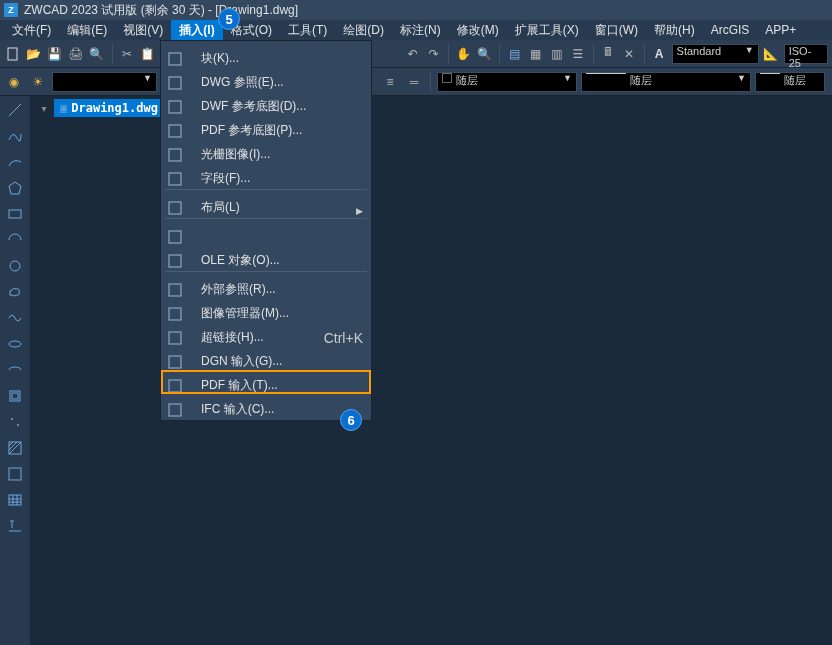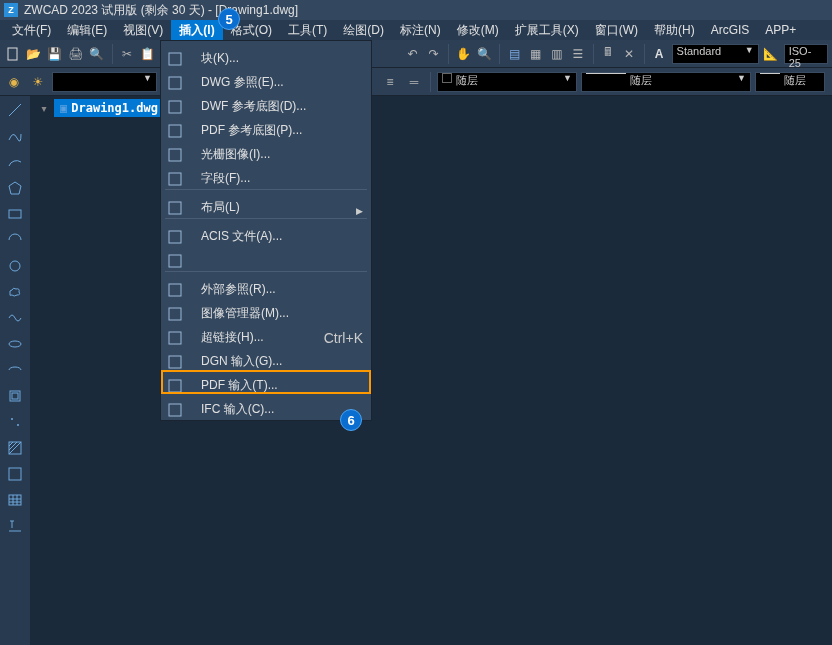--- a/index.html
+++ b/index.html
@@ -449,28 +449,28 @@
       <span class="dd-label">布局(L)</span>
       <span class="dd-arrow">▶</span>
     </div>
     <div class="dd-sep"></div>
     <div class="dd-item">
       <span class="dd-icon">
         <svg class="svg-icon" viewBox="0 0 16 16">
           <rect x="2" y="2" width="12" height="12" fill="none" stroke="#9bb8d8"></rect>
         </svg>
       </span>
-      <span class="dd-label">ACIS 文件(A)...</span>
-    </div>
-    <div class="dd-item">
-      <span class="dd-icon">
-        <svg class="svg-icon" viewBox="0 0 16 16">
-          <rect x="2" y="2" width="12" height="12" fill="none" stroke="#9bb8d8"></rect>
-        </svg>
-      </span>
+    </div>
+    <div class="dd-item">
+      <span class="dd-icon">
+        <svg class="svg-icon" viewBox="0 0 16 16">
+          <rect x="2" y="2" width="12" height="12" fill="none" stroke="#9bb8d8"></rect>
+        </svg>
+      </span>
+      <span class="dd-label">OLE 对象(O)...</span>
     </div>
     <div class="dd-sep"></div>
     <div class="dd-item">
       <span class="dd-icon">
         <svg class="svg-icon" viewBox="0 0 16 16">
           <rect x="2" y="2" width="12" height="12" fill="none" stroke="#9bb8d8"></rect>
         </svg>
       </span>
       <span class="dd-label">外部参照(R)...</span>
     </div>

